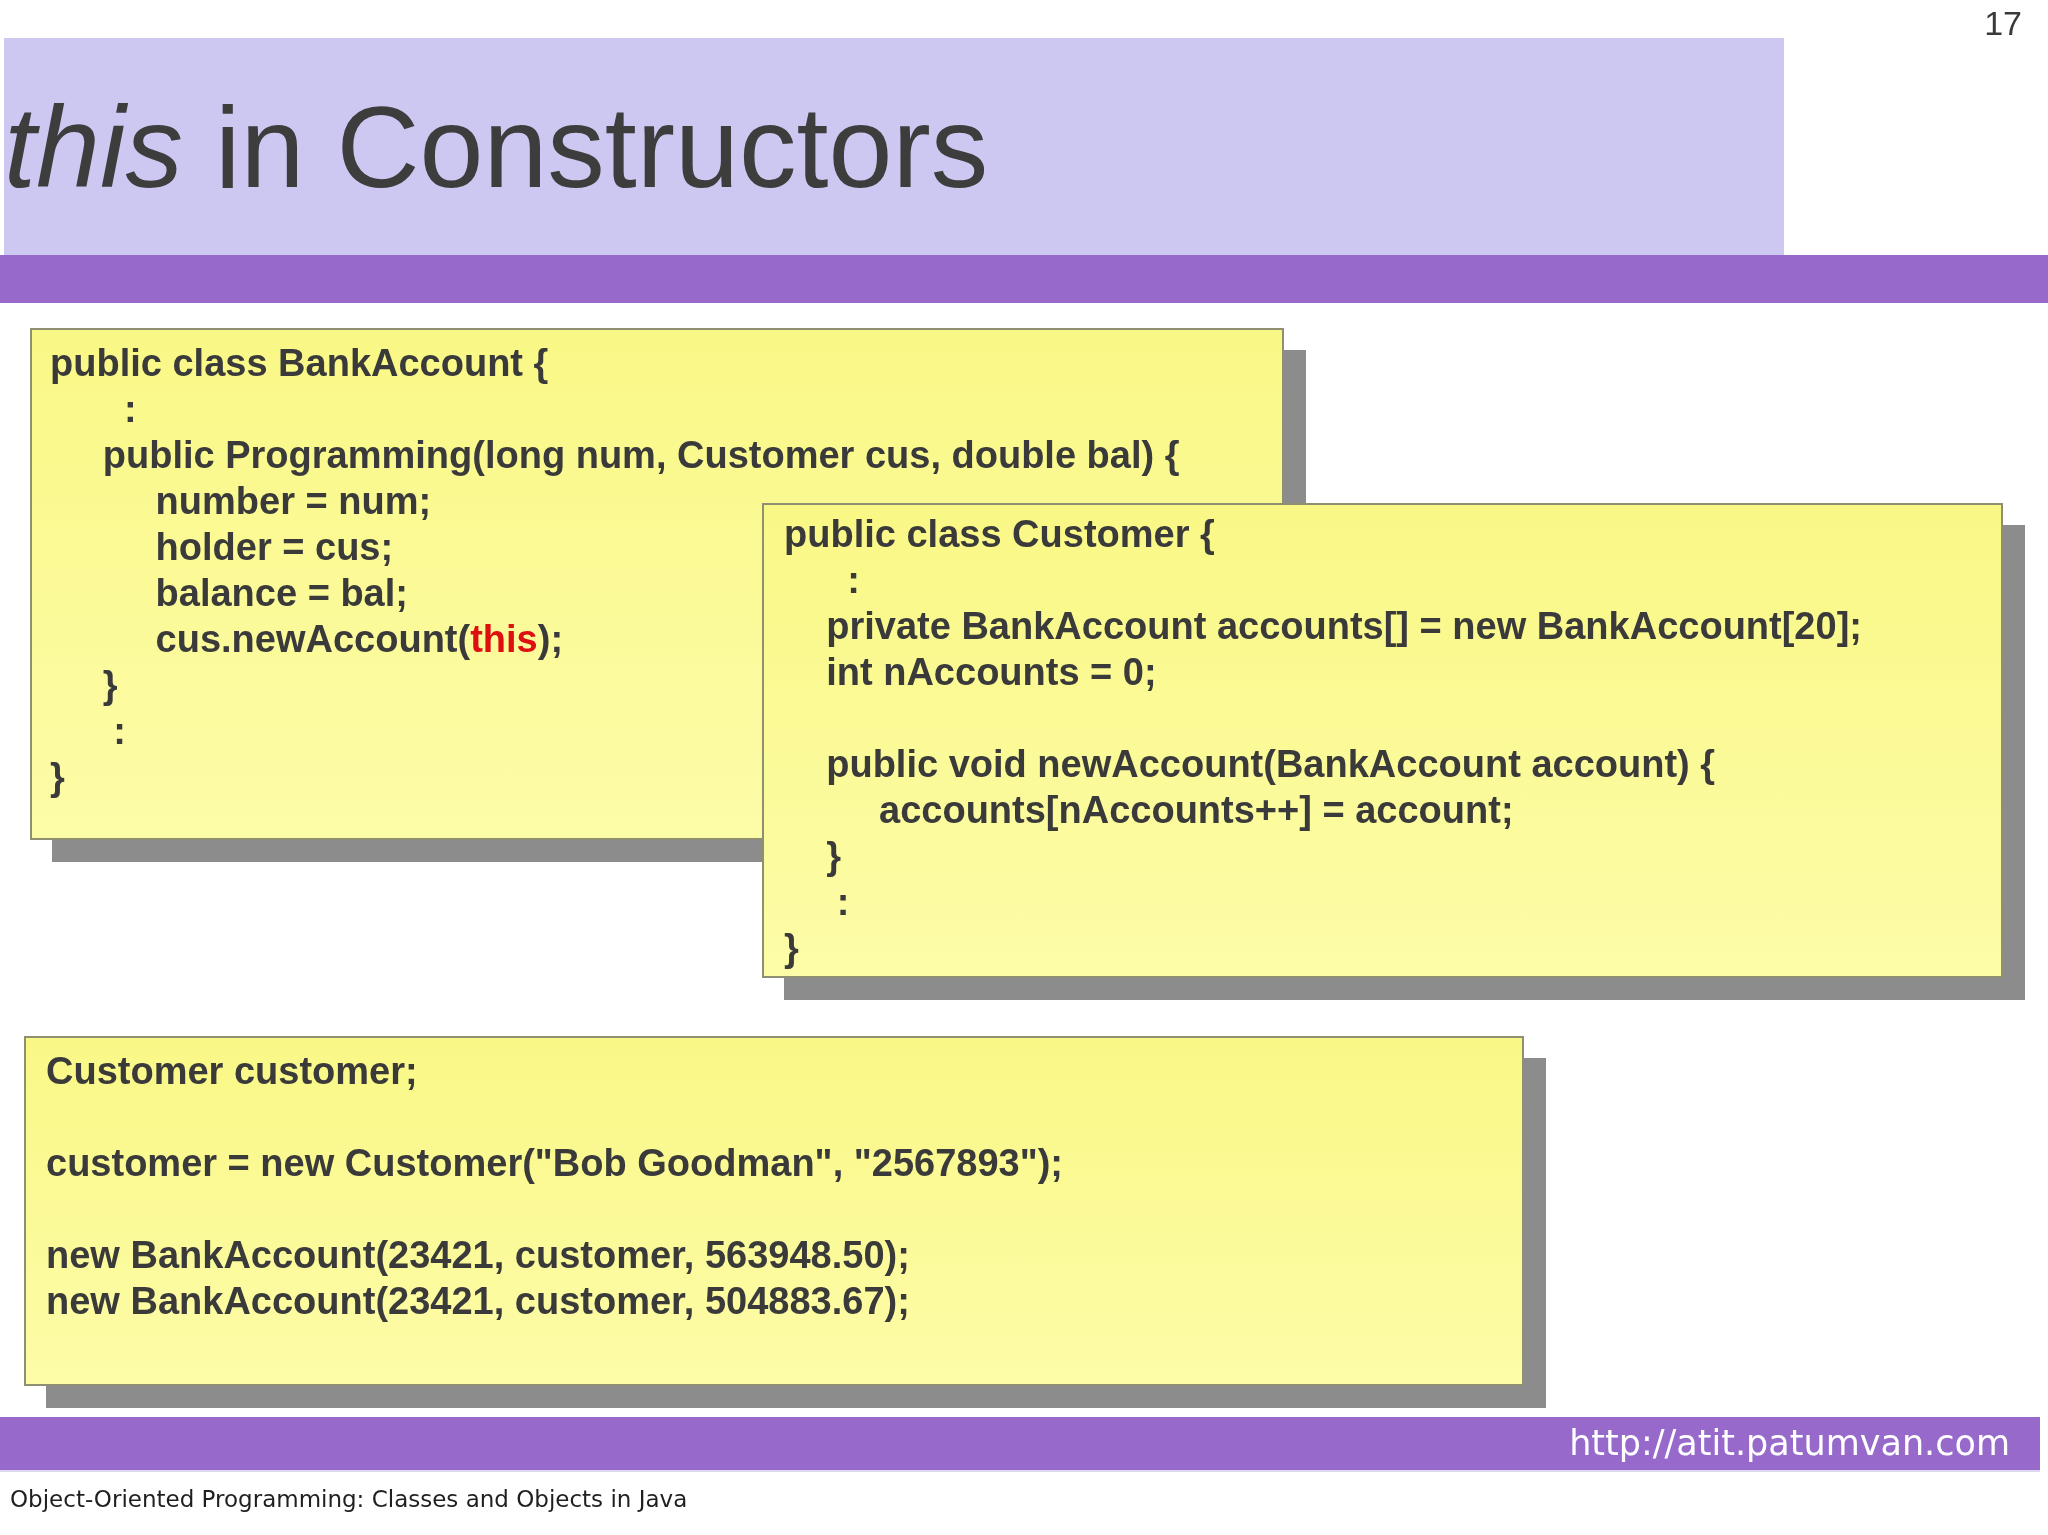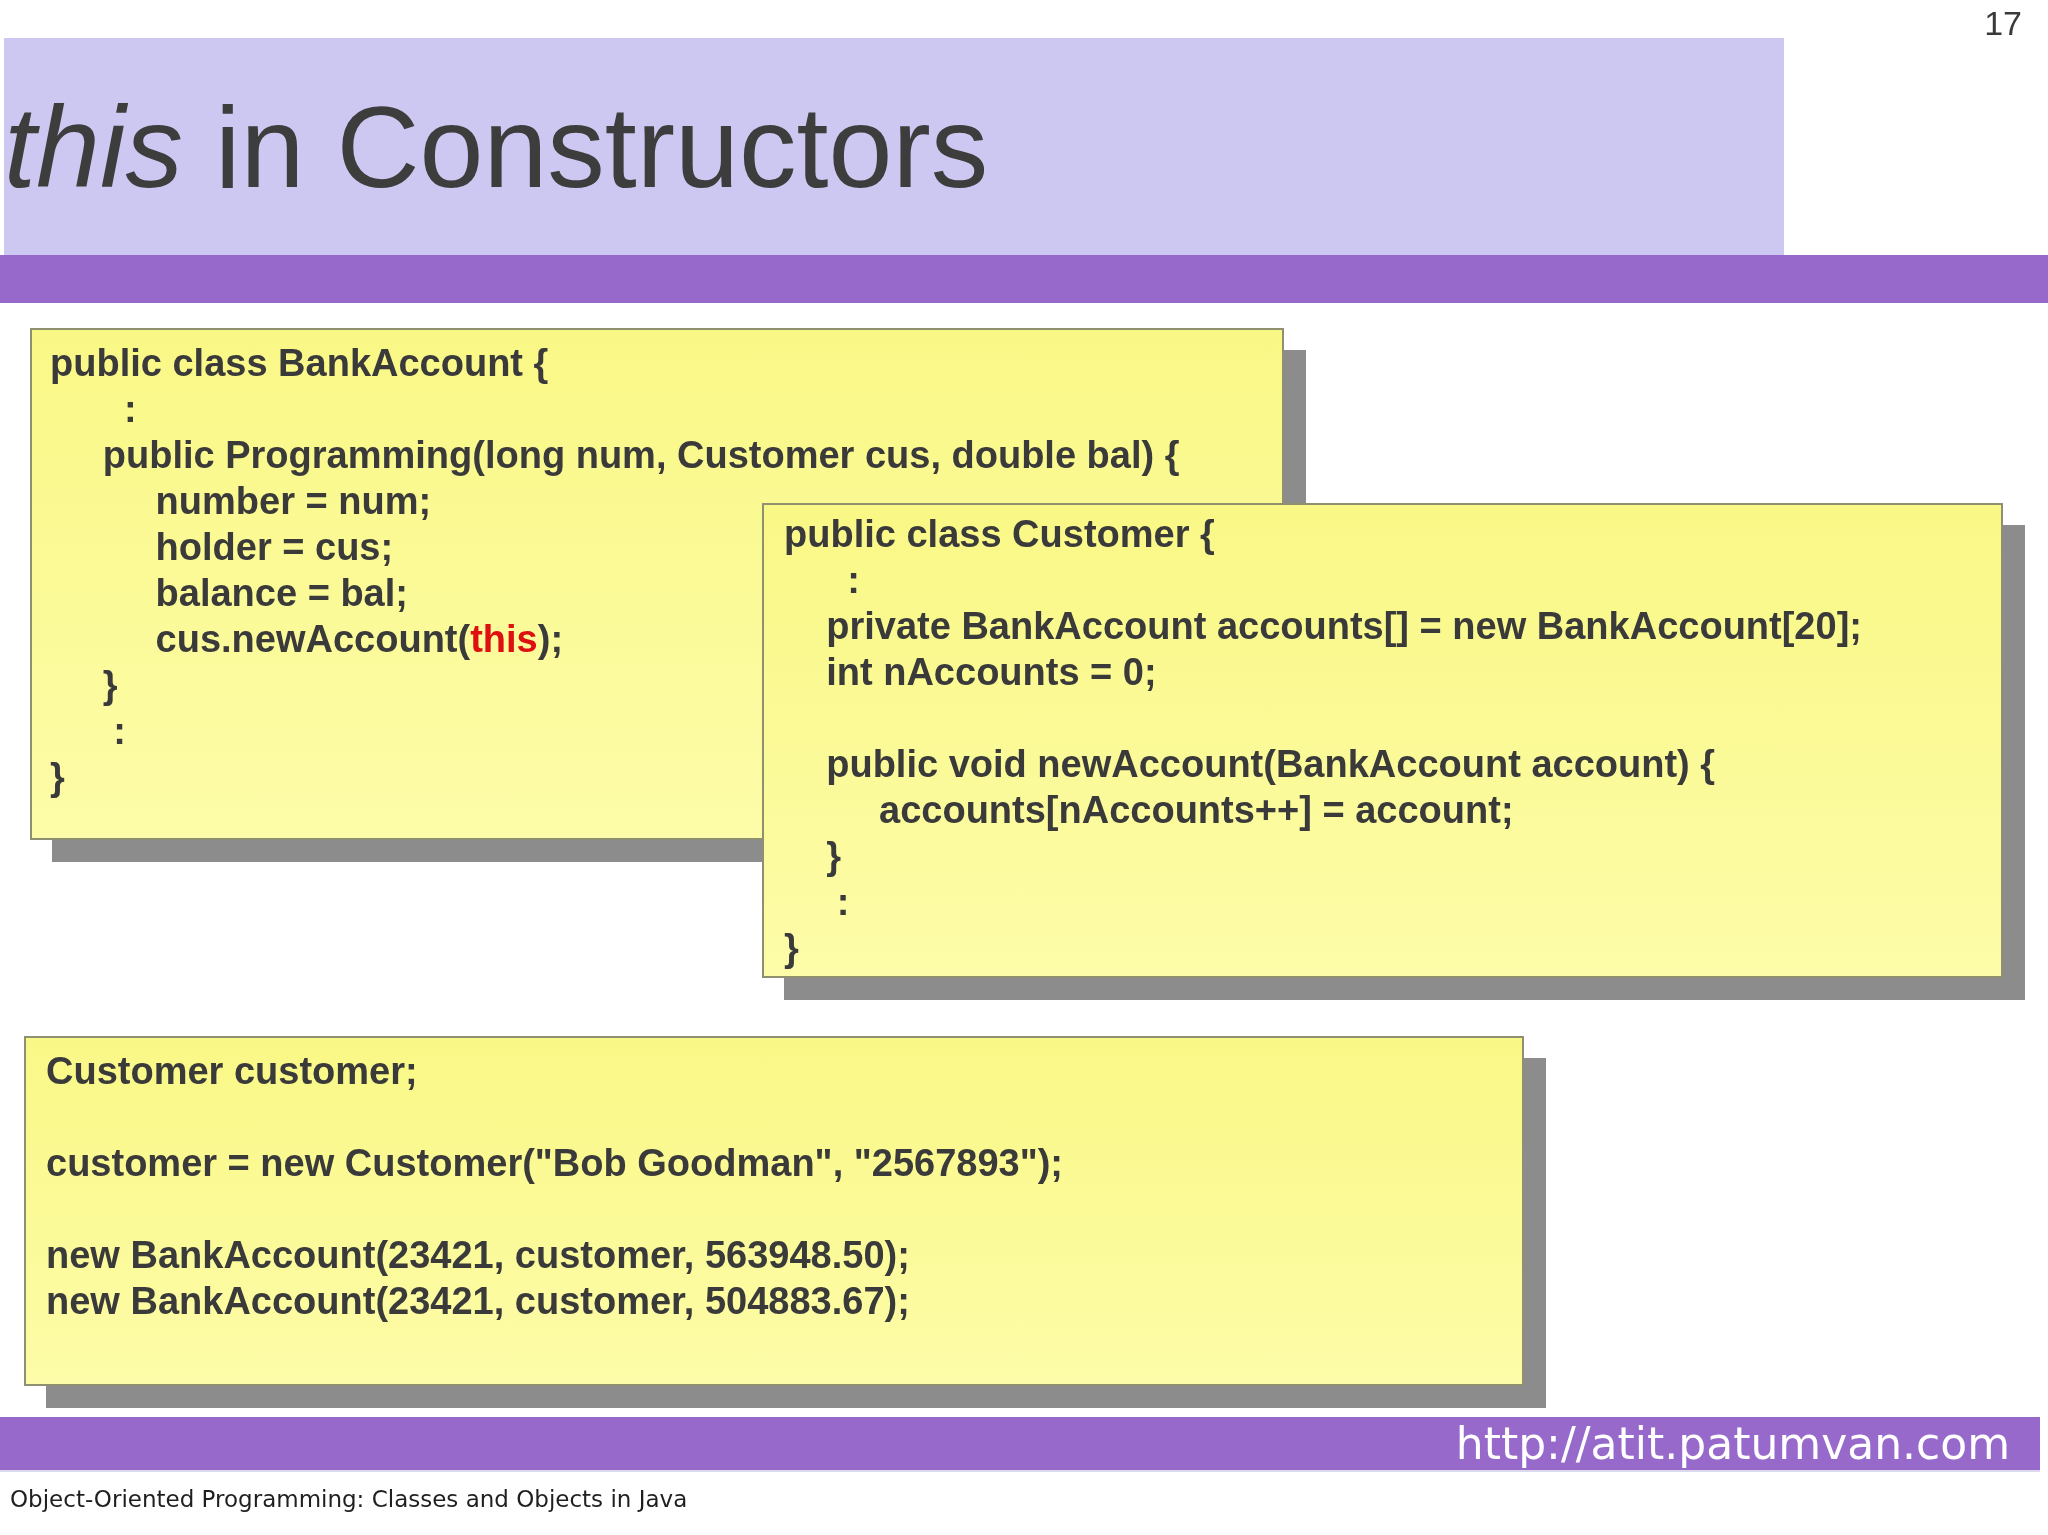--- a/index.html
+++ b/index.html
@@ -48,21 +48,21 @@
     width: 2040px; height: 53px;
     background: var(--accent-bar, #9669cb);
     border-bottom: 2px solid #dcd9ee;
     text-align: right;
   }
   .footer-url {
     display: inline-block;
     margin-right: 30px;
     line-height: 53px;
     font-family: "DejaVu Sans", sans-serif;
-    font-size: 44px;
+    font-size: 35px;
     color: #ffffff;
     text-decoration: none;
   }
 
   
   .note {
     position: absolute;
     box-sizing: border-box;
     background: linear-gradient(to bottom, #f9f886 0%, #fdfca8 100%);
     border: 2px solid var(--note-border, #8f8f72);

